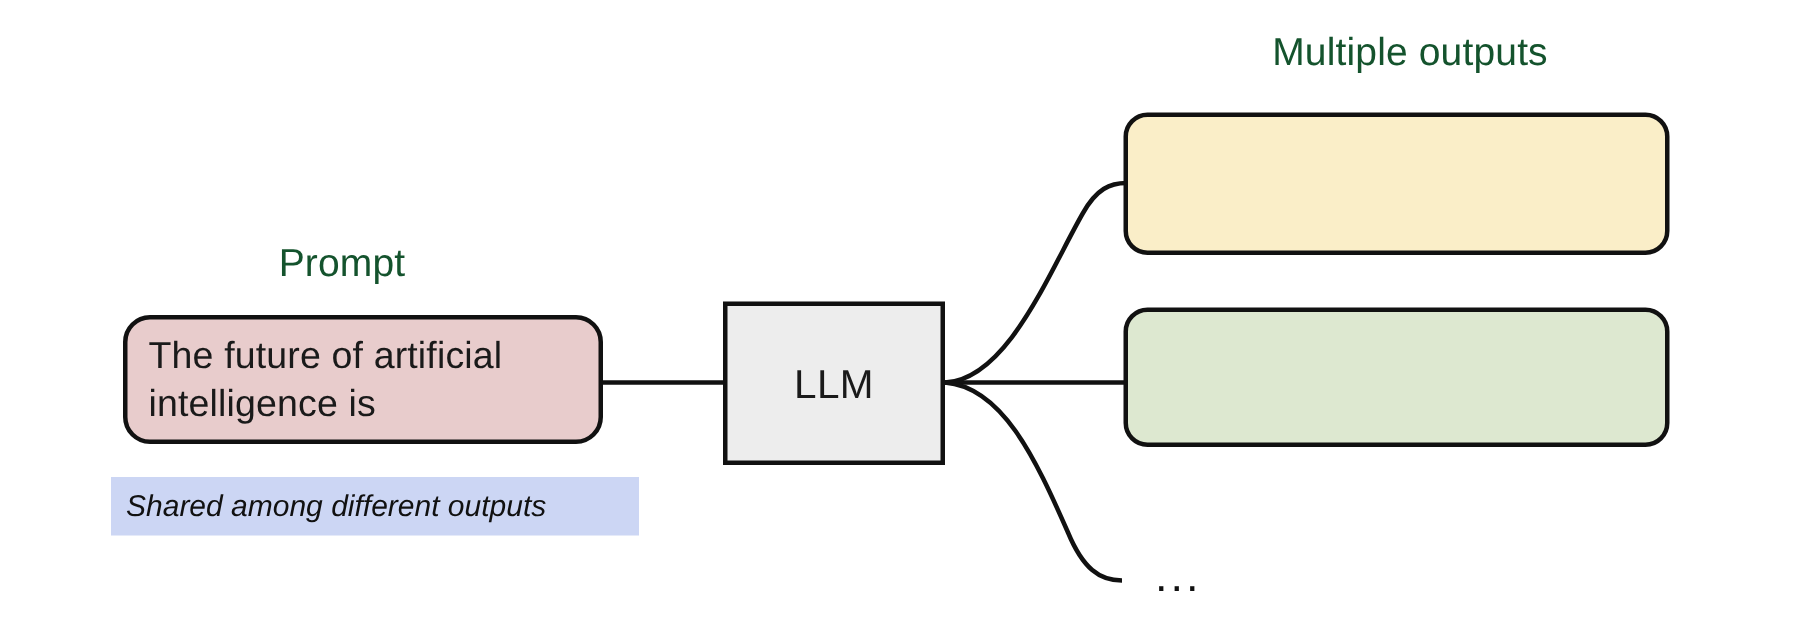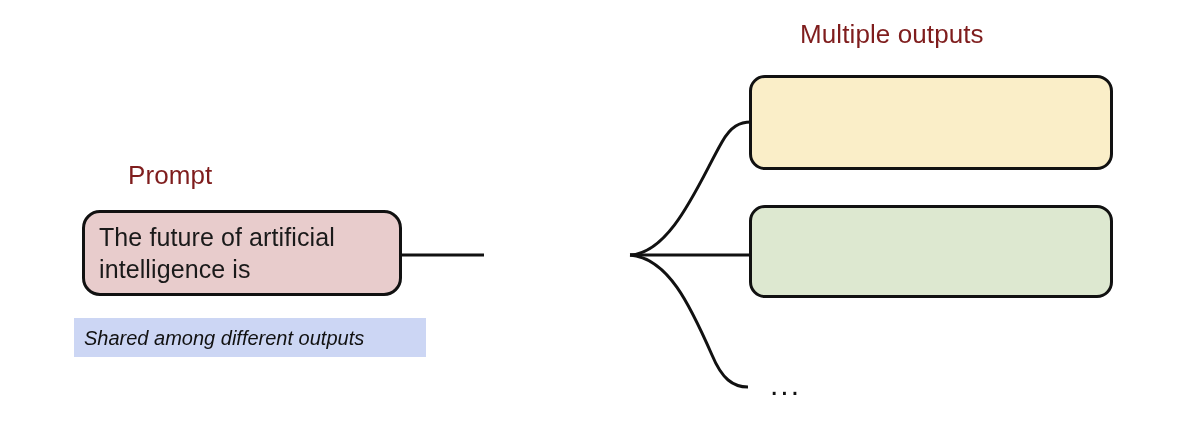--- a/index.html
+++ b/index.html
@@ -20,22 +20,22 @@
     overflow: hidden;
   }
 
   
   .abs { position: absolute; }
 
   
   .caption {
     font-size: 26px;
     line-height: 30px;
-    color: #7f1d1d;
-    text-align: left;
+    color: #14532d;
+    text-align: center;
     white-space: nowrap;
     letter-spacing: 0.1px;
   }
 
   
   .prompt-box {
     left: 82px;
     top: 210px;
     width: 320px;
     height: 86px;
@@ -148,20 +148,23 @@
   <div class="abs caption caption-prompt">Prompt</div>
 
   <div class="abs prompt-box">
     <div class="prompt-text">The future of artificial intelligence is</div>
   </div>
 
   <div class="abs shared-note">
     <div class="shared-note-text">Shared among different outputs</div>
   </div>
 
+  <div class="abs llm-box">
+    <div class="llm-label">LLM</div>
+  </div>
 
   <div class="abs caption caption-outputs">Multiple outputs</div>
 
   <div class="abs output-box output-box-1">
     <span></span>
   </div>
 
   <div class="abs output-box output-box-2">
     <span></span>
   </div>

